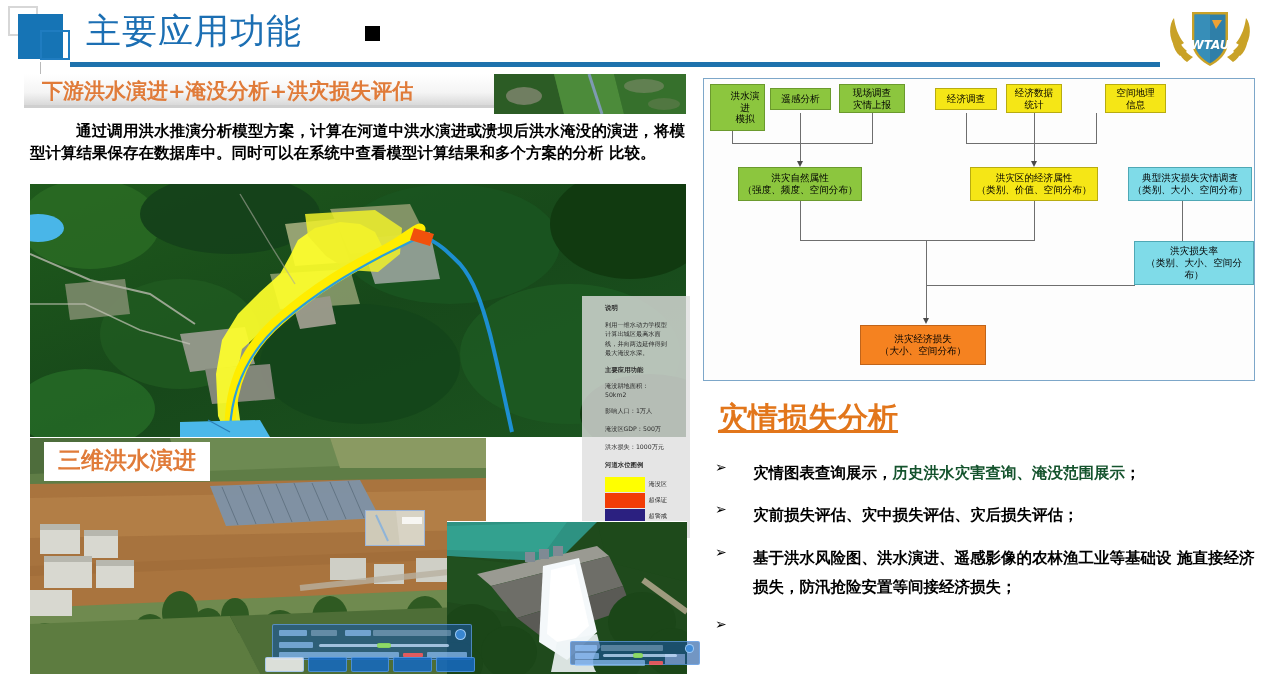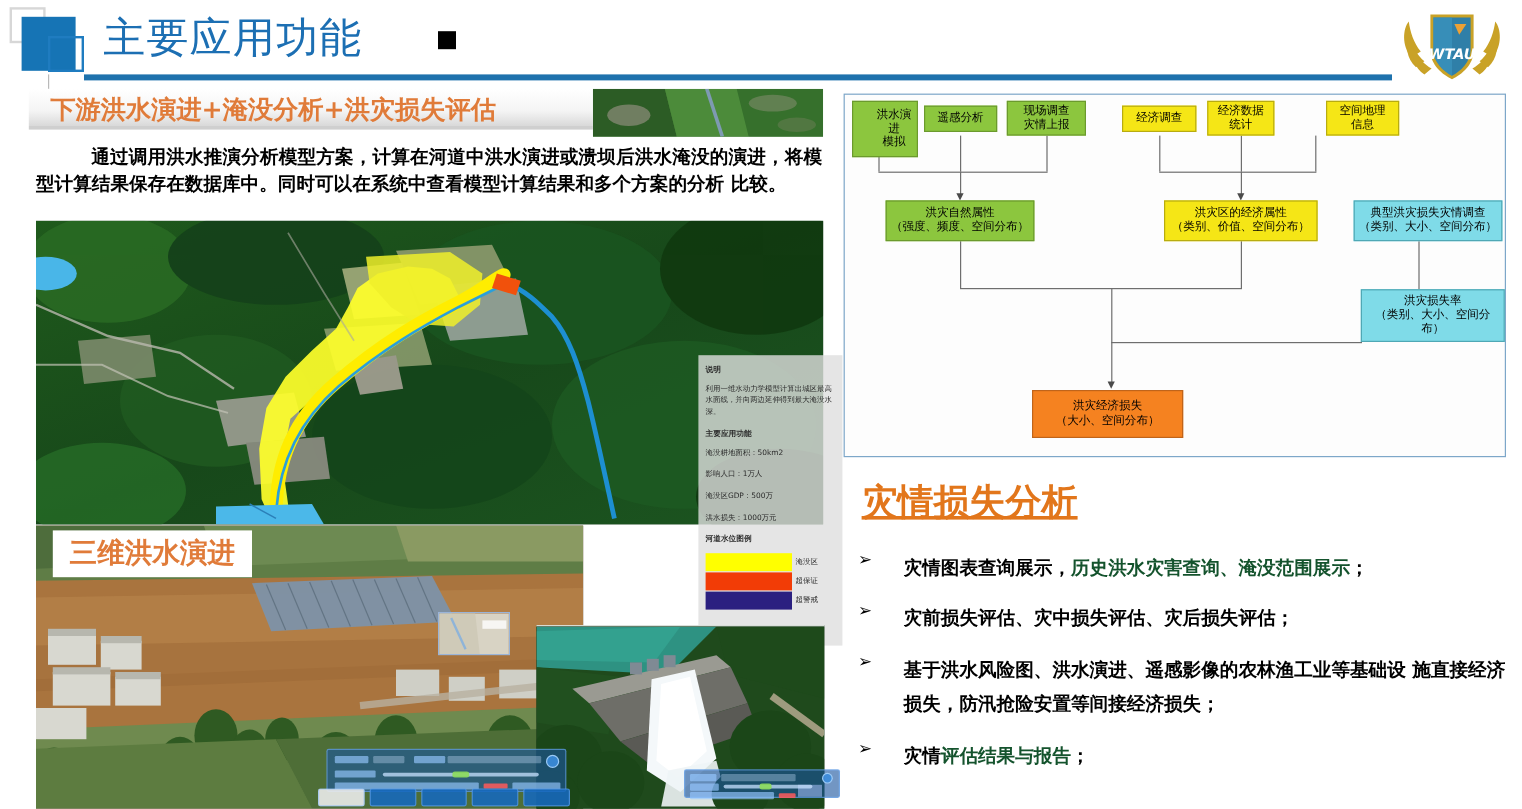--- a/index.html
+++ b/index.html
@@ -79,23 +79,23 @@
 
   
   .map-wrap {
     position: absolute; left: 30px; top: 184px; width: 656px; height: 253px;
     overflow: hidden; background: #0d3a12;
   }
   .map-wrap svg { display:block; }
 
   
   .info-panel {
-    position: absolute; left: 582px; top: 296px; width: 120px; height: 242px;
+    position: absolute; left: 582px; top: 296px; width: 108px; height: 242px;
     background: rgba(222,222,222,0.80);
-    padding: 8px 6px;
+    padding: 8px 23px;
     font-family: "DejaVu Sans", sans-serif;
     color: #2b2b2b;
   }
   .info-h { font-size: 6.4px; font-weight: bold; margin-bottom: 7px; }
   .info-body { font-size: 6.2px; line-height: 1.5; margin-bottom: 9px; }
   .info-stat { font-size: 6.2px; margin-bottom: 9px; }
   .legend-row { height: 15px; display: flex; align-items: center; margin-bottom: 1px; }
   .legend-swatch { width: 72px; height: 15px; }
   .legend-label { font-size: 6.2px; margin-left: 3px; white-space: nowrap; }
 
@@ -543,15 +543,14 @@
   <div class="bullet-row">
     <div class="bullet-mark">➢</div>
     <div class="bullet-text"><span>灾前损失评估、灾中损失评估、灾后损失评估；</span></div>
   </div>
   <div class="bullet-row">
     <div class="bullet-mark">➢</div>
     <div class="bullet-text" style="width:505px;"><span>基于洪水风险图、洪水演进、遥感影像的农林渔工业等基础设 施直接经济损失，防汛抢险安置等间接经济损失；</span></div>
   </div>
   <div class="bullet-row">
     <div class="bullet-mark">➢</div>
-    <div class="bullet-text"><span>灾情</span><span class="red">评估结果与报告</span><span>；</span></div>
   </div>
 </div>
 
 </body></html>

